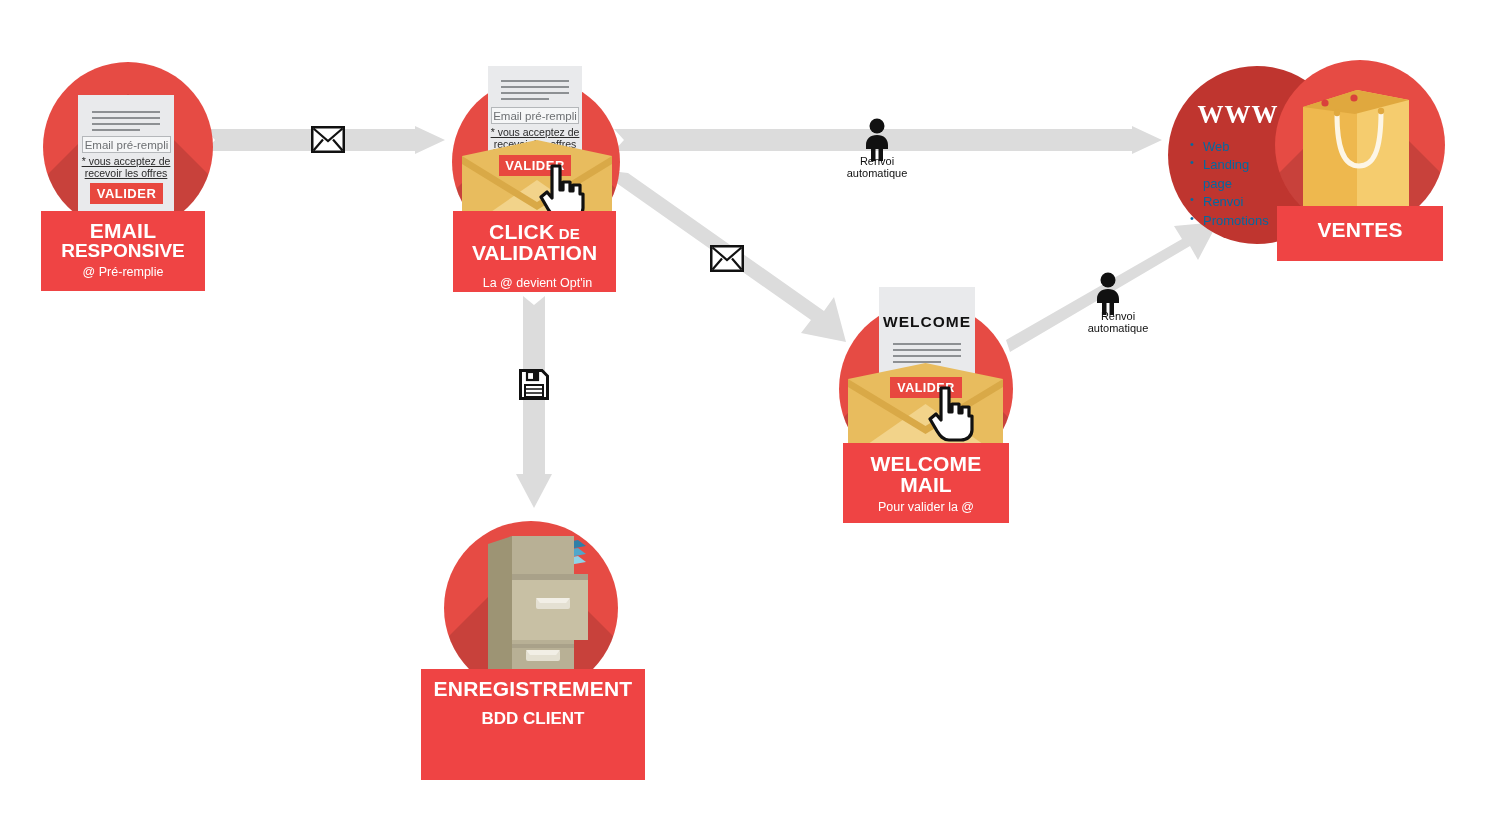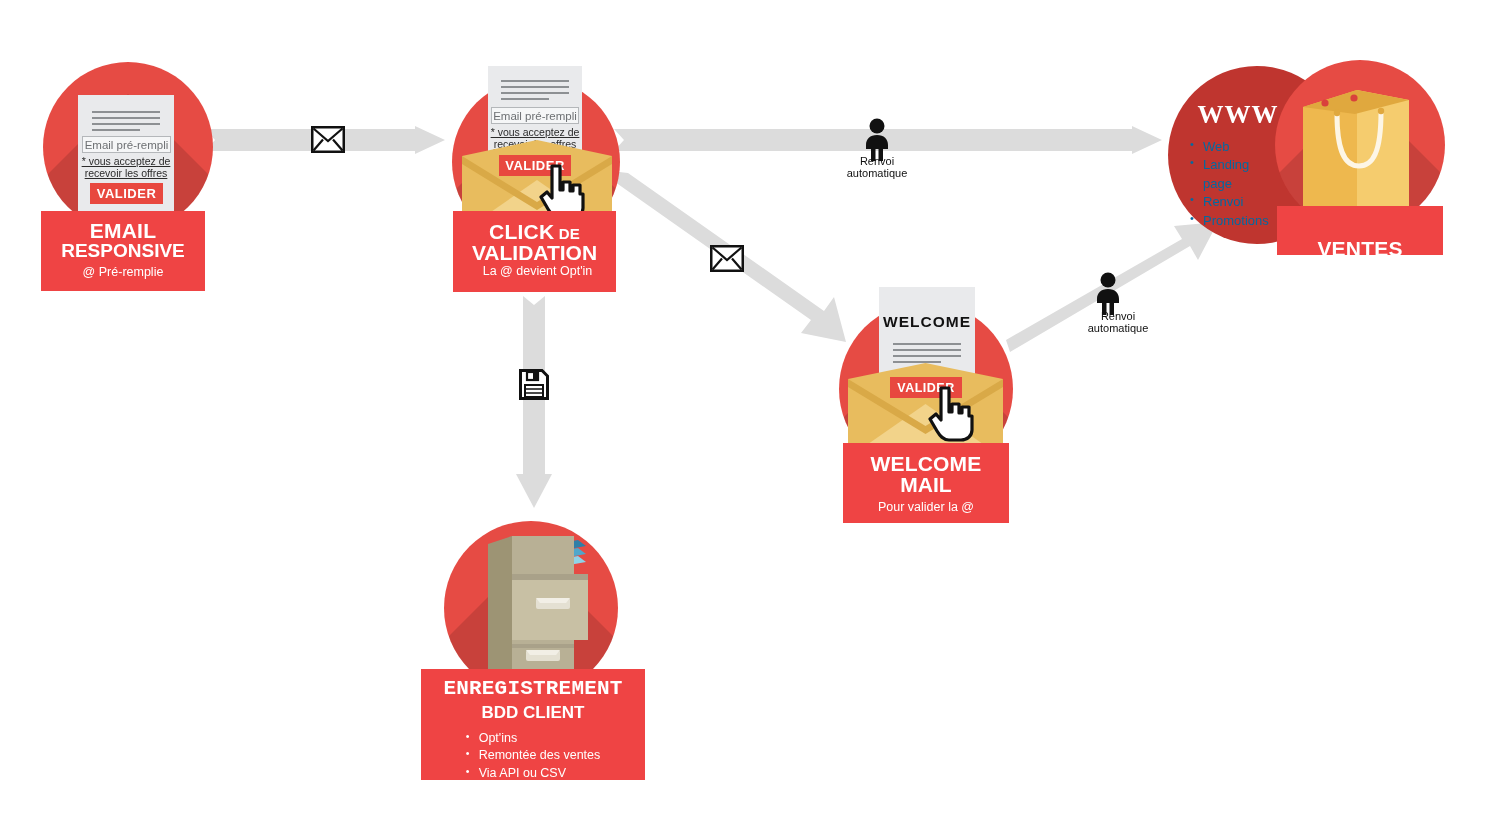--- a/index.html
+++ b/index.html
@@ -139,21 +139,21 @@
     <svg style="position:absolute;left:539px;top:164px;" width="48" height="56" viewBox="0 0 48 56">
       <path d="M13,2 L21,2 L21,26 L24,26 L24,18 L31,18 L31,27 L34,27 L34,21 L41,21 L41,30 L44,30 L44,44
                C44,50 39,54 33,54 L21,54 C15,54 12,50 9,45 L2,33 L8,28 L13,34 Z" fill="#fff" stroke="#111" stroke-width="3.2" stroke-linejoin="round"></path>
     </svg>
 
     <div class="label" style="left:453px;top:211px;width:163px;height:81px;padding-top:10px;">
       <div class="l1" style="font-size:21px;">
         <span>CLICK</span><span style="font-size:15px;">&nbsp;</span><span style="font-size:15px;">DE</span>
       </div>
       <div class="l2" style="font-size:21px;">VALIDATION</div>
-      <div class="sub" style="font-size:12.5px;margin-top:0;padding-left:6px;">La @ devient Opt'in</div>
+      <div class="sub" style="font-size:12.5px;margin-top:12px;padding-left:6px;">La @ devient Opt'in</div>
     </div>
   </div>
 
   <div class="iconbox" style="left:519px;top:369px;">
     <svg width="30" height="31" viewBox="0 0 30 31">
       <path d="M1.5,1.5 L23,1.5 L28.5,7 L28.5,29.5 L1.5,29.5 Z" fill="#fff" stroke="#111" stroke-width="3"></path>
       <rect x="8" y="3" width="11" height="8" fill="#fff" stroke="#111" stroke-width="2.2"></rect>
       <rect x="14" y="4" width="4" height="6" fill="#111"></rect>
       <rect x="6" y="16" width="18" height="12" fill="#fff" stroke="#111" stroke-width="2"></rect>
       <path d="M6,20 L24,20 M6,24 L24,24" stroke="#111" stroke-width="1.4"></path>
@@ -237,27 +237,22 @@
       <path d="M34,44 L110,44 L110,50 L34,50 Z" fill="#a9a189"></path>
       <rect x="58" y="68" width="34" height="11" rx="2" fill="#e4e0d2"></rect>
       <path d="M58,68 L92,68 L88,73 L62,73 Z" fill="#f2efe6"></path>
 
       <rect x="48" y="120" width="34" height="11" rx="2" fill="#e4e0d2"></rect>
       <path d="M48,120 L82,120 L78,125 L52,125 Z" fill="#f2efe6"></path>
       <path d="M34,114 L96,114 L96,118 L34,118 Z" fill="#a9a189"></path>
     </svg>
 
     <div class="label" style="left:421px;top:669px;width:224px;height:111px;padding-top:9px;">
-      <div class="l1" style="font-size:21px;font-family:Liberation Mono, monospace;">ENREGISTREMENT</div>
-      <div class="l2" style="font-size:17px;margin-top:5px;">BDD CLIENT</div>
-      <ul class="bullets" style="font-size:12.5px;margin-top:8px;color:#fff;">
-        <li>Opt'ins</li>
-        <li>Remontée des ventes</li>
-        <li>Via API ou CSV</li>
-      </ul>
+      <div class="l1" style="font-size:21px;">ENREGISTREMENT</div>
+      <div class="l2" style="font-size:17px;margin-top:11px;">BDD CLIENT</div>
     </div>
   </div>
 
   <div class="node">
     <div class="circle dark" style="left:1168px;top:66px;width:178px;height:178px;"></div>
     <div style="position:absolute;left:1168px;top:100px;width:140px;text-align:center;color:#fff;
                 font-family:'Liberation Serif','DejaVu Serif',serif;font-weight:700;font-size:26px;letter-spacing:1px;">WWW</div>
     <ul class="bullets" style="position:absolute;left:1190px;top:138px;font-size:13px;color:#0369a1;">
       <li>Web</li>
       <li>Landing page</li>
@@ -275,18 +270,18 @@
       <path d="M6,25 L60,8 L60,137 L6,137 Z" fill="#eeb84e"></path>
       <path d="M60,8 L112,18 L112,137 L60,137 Z" fill="#f5cc6e"></path>
       <path d="M6,25 L60,8 L112,18 L58,32 Z" fill="#e0a83e"></path>
       <circle cx="28" cy="21" r="3.6" fill="#d9413c"></circle>
       <circle cx="57" cy="16" r="3.6" fill="#d9413c"></circle>
       <path d="M40,32 C40,70 48,84 62,84 C76,84 84,70 84,30" fill="none" stroke="#fdf6e6" stroke-width="5" stroke-linecap="round"></path>
       <circle cx="40" cy="31" r="3.2" fill="#e0a83e"></circle>
       <circle cx="84" cy="29" r="3.2" fill="#e0a83e"></circle>
     </svg>
 
-    <div class="label" style="left:1277px;top:206px;width:166px;height:49px;padding-top:32px;">
+    <div class="label" style="left:1277px;top:206px;width:166px;height:55px;padding-top:13px;">
       <div class="l1" style="font-size:21px;">VENTES</div>
     </div>
   </div>
 
 </div>
 
 </body></html>

